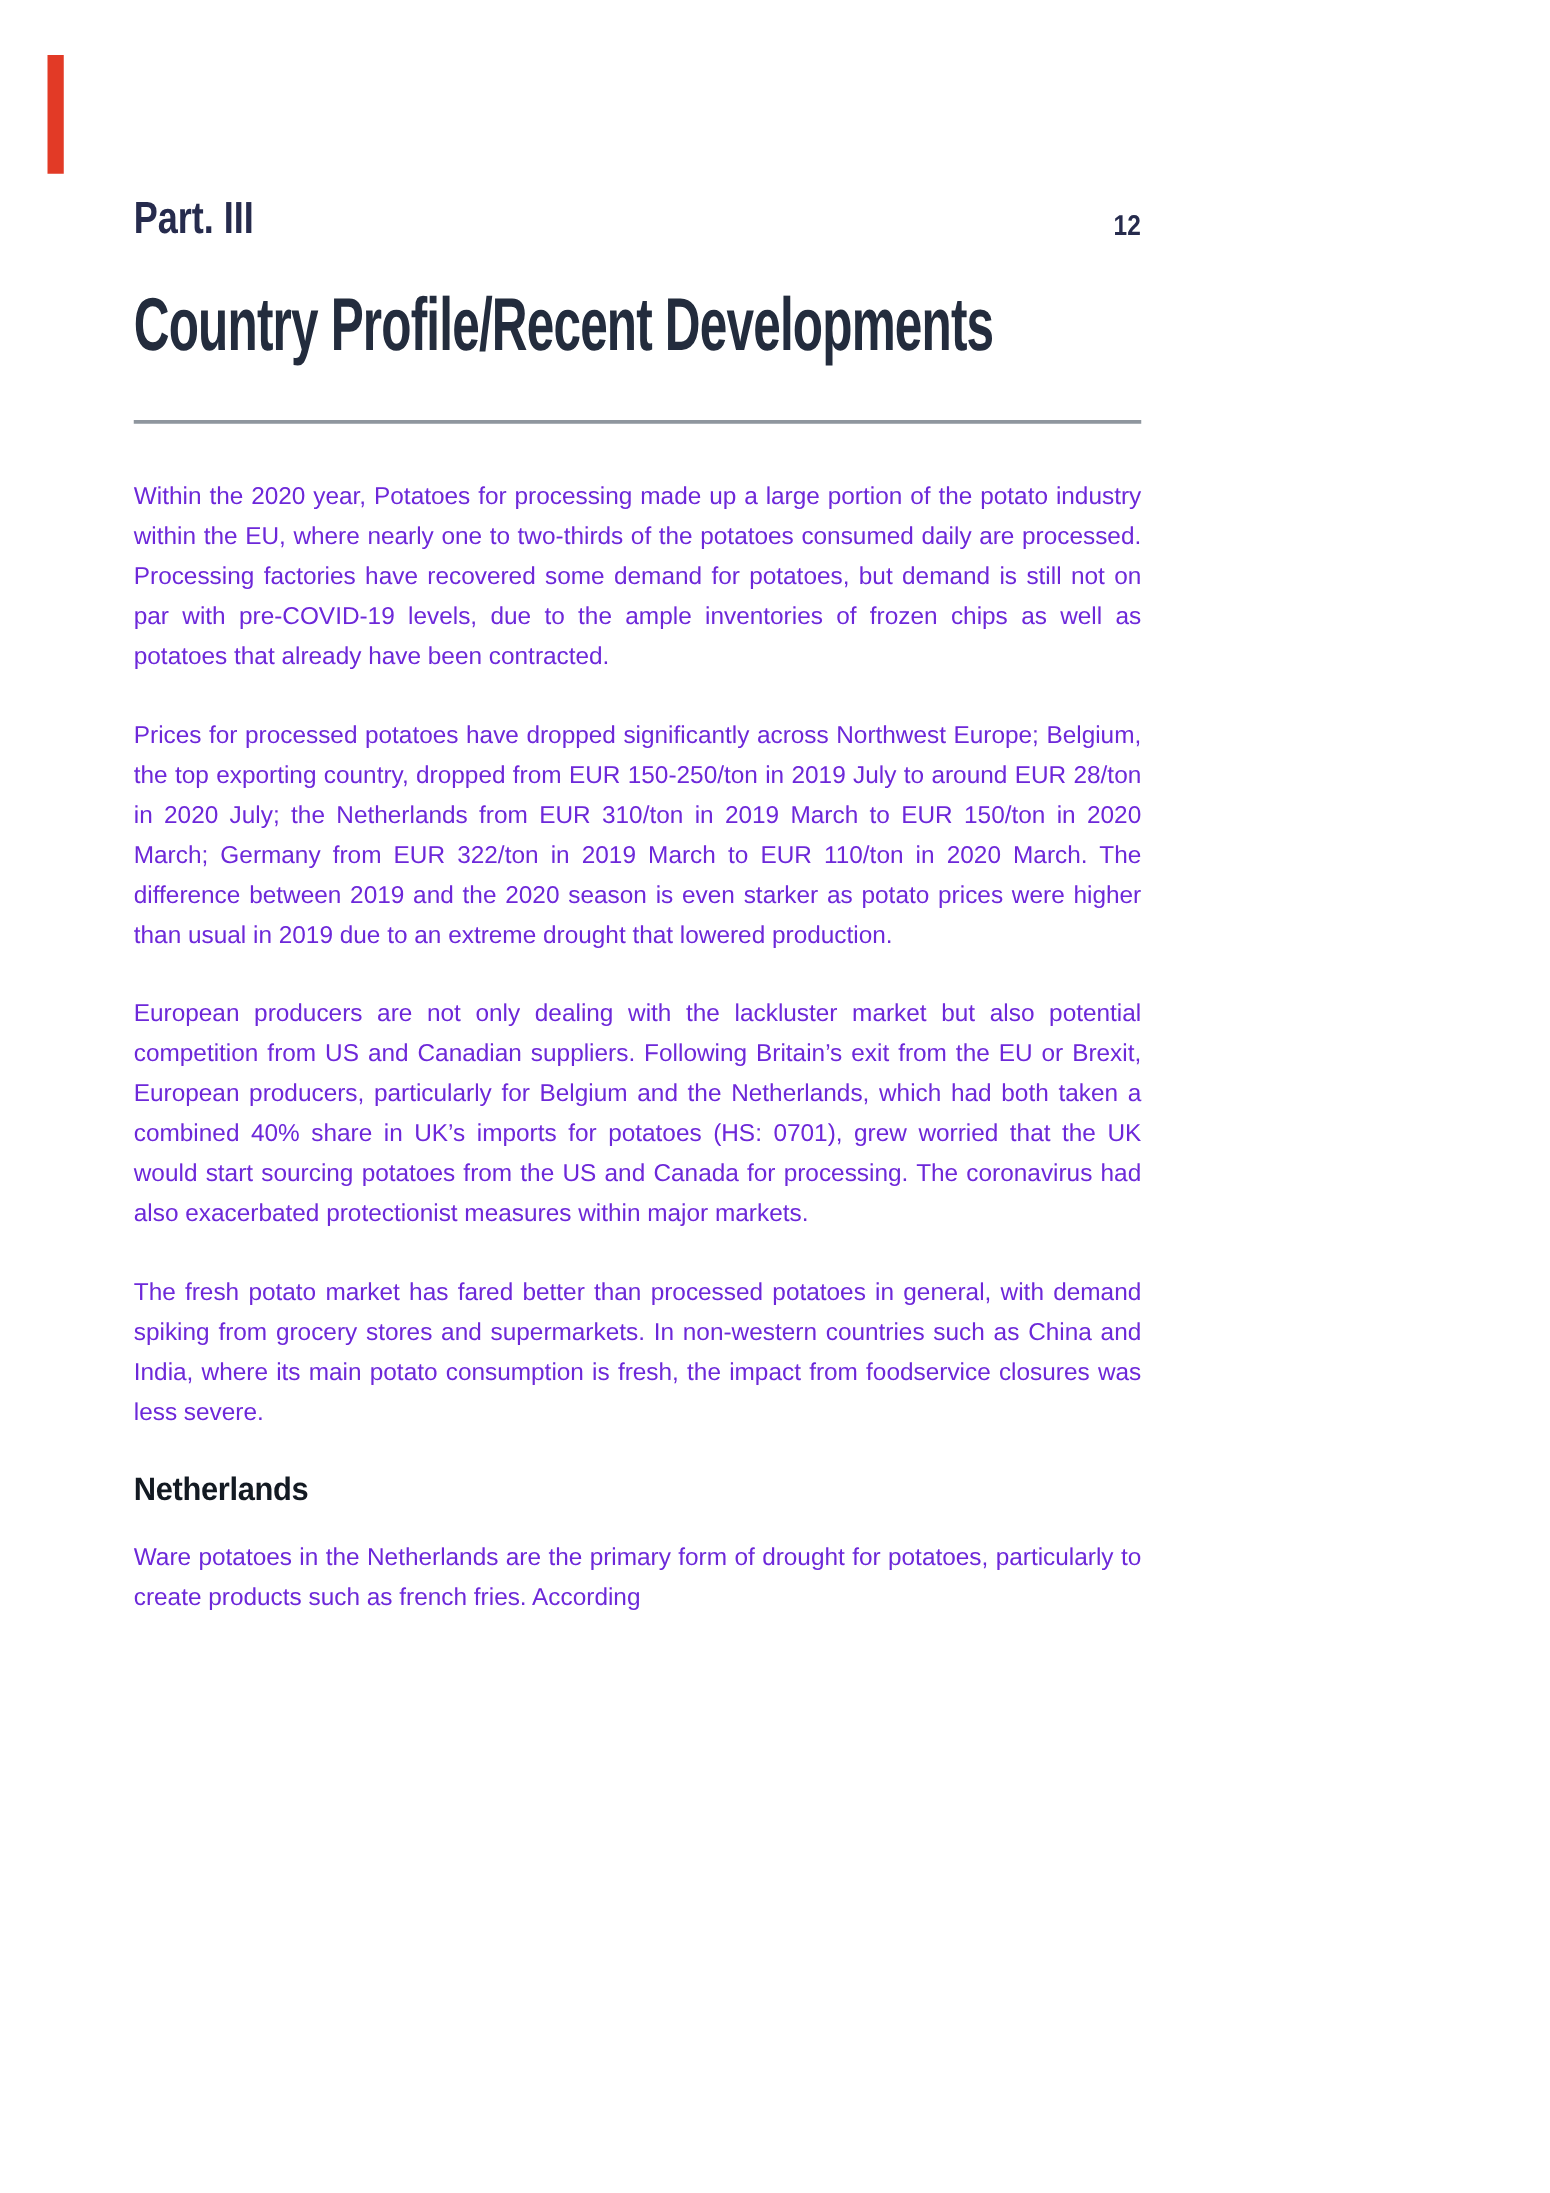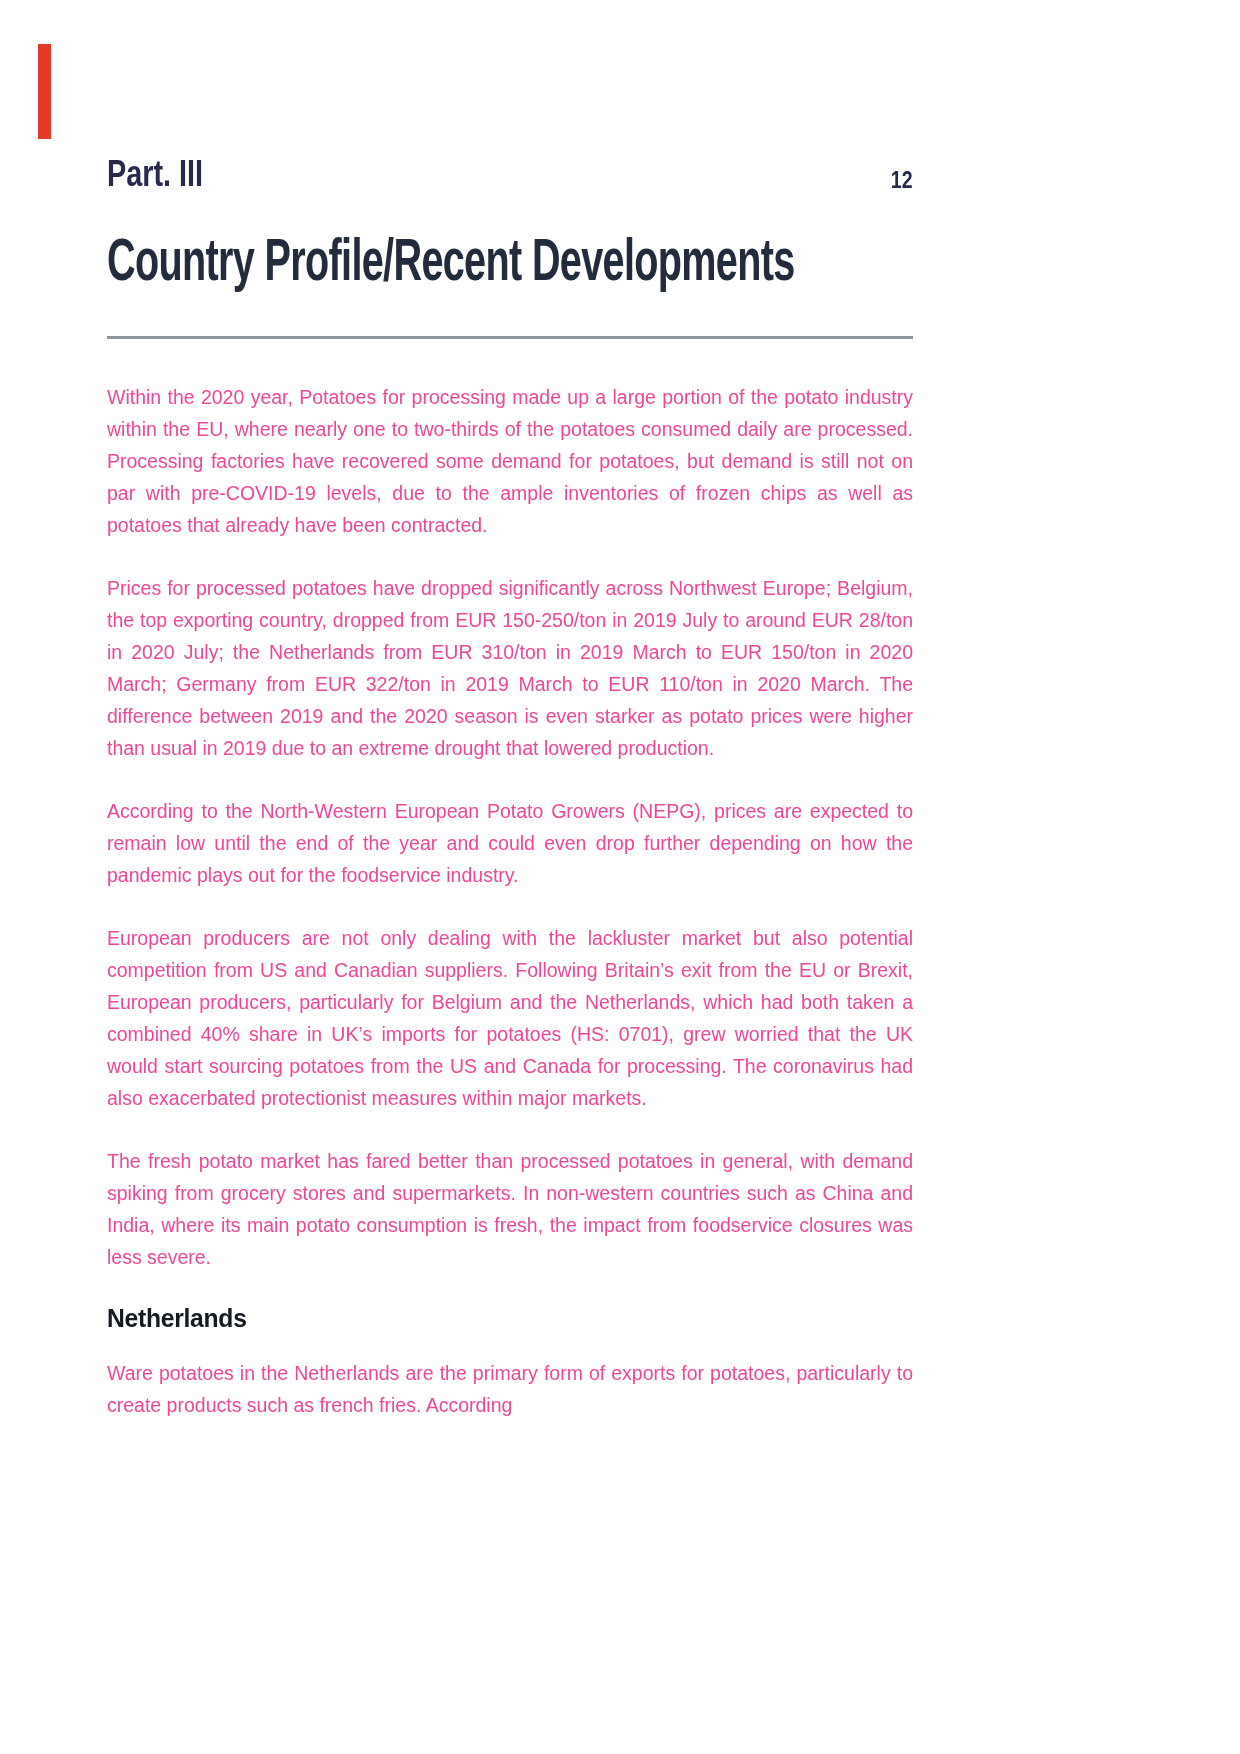--- a/index.html
+++ b/index.html
@@ -86,21 +86,21 @@
     width: 60px;
     height: 8px;
     background: #e1e4e9;
     border-radius: 2px;
   }
   .body-col { flex: 1 1 auto; min-width: 0; }
   .body-col p {
     margin: 0 0 31px 0;
     font-size: 19.5px;
     line-height: 32px;
-    color: #ec4899;
+    color: #6d28d9;
     text-align: justify;
   }
   .body-col p:last-child { margin-bottom: 0; }
   .sub-heading {
     margin: 10px 0 24px 0;
     font-size: 26px;
     font-weight: 700;
     line-height: 1.1;
     letter-spacing: -0.3px;
     color: #131a22;
@@ -124,24 +124,23 @@
     <h1 class="doc-title">Country Profile/Recent Developments</h1>
 
     <hr class="header-divider">
 
     <div class="content">
 
 
       <div class="body-col">
         <p>Within the 2020 year, Potatoes for processing made up a large portion of the potato industry within the EU, where nearly one to two-thirds of the potatoes consumed daily are processed. Processing factories have recovered some demand for potatoes, but demand is still not on par with pre-COVID-19 levels, due to the ample inventories of frozen chips as well as potatoes that already have been contracted.</p>
         <p>Prices for processed potatoes have dropped significantly across Northwest Europe; Belgium, the top exporting country, dropped from EUR 150-250/ton in 2019 July to around EUR 28/ton in 2020 July; the Netherlands from EUR 310/ton in 2019 March to EUR 150/ton in 2020 March; Germany from EUR 322/ton in 2019 March to EUR 110/ton in 2020 March. The difference between 2019 and the 2020 season is even starker as potato prices were higher than usual in 2019 due to an extreme drought that lowered production.</p>
-        <p>According to the North-Western European Potato Growers (NEPG), prices are expected to remain low until the end of the year and could even drop further depending on how the pandemic plays out for the foodservice industry.</p>
         <p>European producers are not only dealing with the lackluster market but also potential competition from US and Canadian suppliers. Following Britain’s exit from the EU or Brexit, European producers, particularly for Belgium and the Netherlands, which had both taken a combined 40% share in UK’s imports for potatoes (HS: 0701), grew worried that the UK would start sourcing potatoes from the US and Canada for processing. The coronavirus had also exacerbated protectionist measures within major markets.</p>
         <p>The fresh potato market has fared better than processed potatoes in general, with demand spiking from grocery stores and supermarkets. In non-western countries such as China and India, where its main potato consumption is fresh, the impact from foodservice closures was less severe.</p>
 
         <h3 class="sub-heading">Netherlands</h3>
 
-        <p>Ware potatoes in the Netherlands are the primary form of exports for potatoes, particularly to create products such as french fries. According</p>
+        <p>Ware potatoes in the Netherlands are the primary form of drought for potatoes, particularly to create products such as french fries. According</p>
       </div>
 
     </div>
   </div>
 </div>
 
 </body></html>

